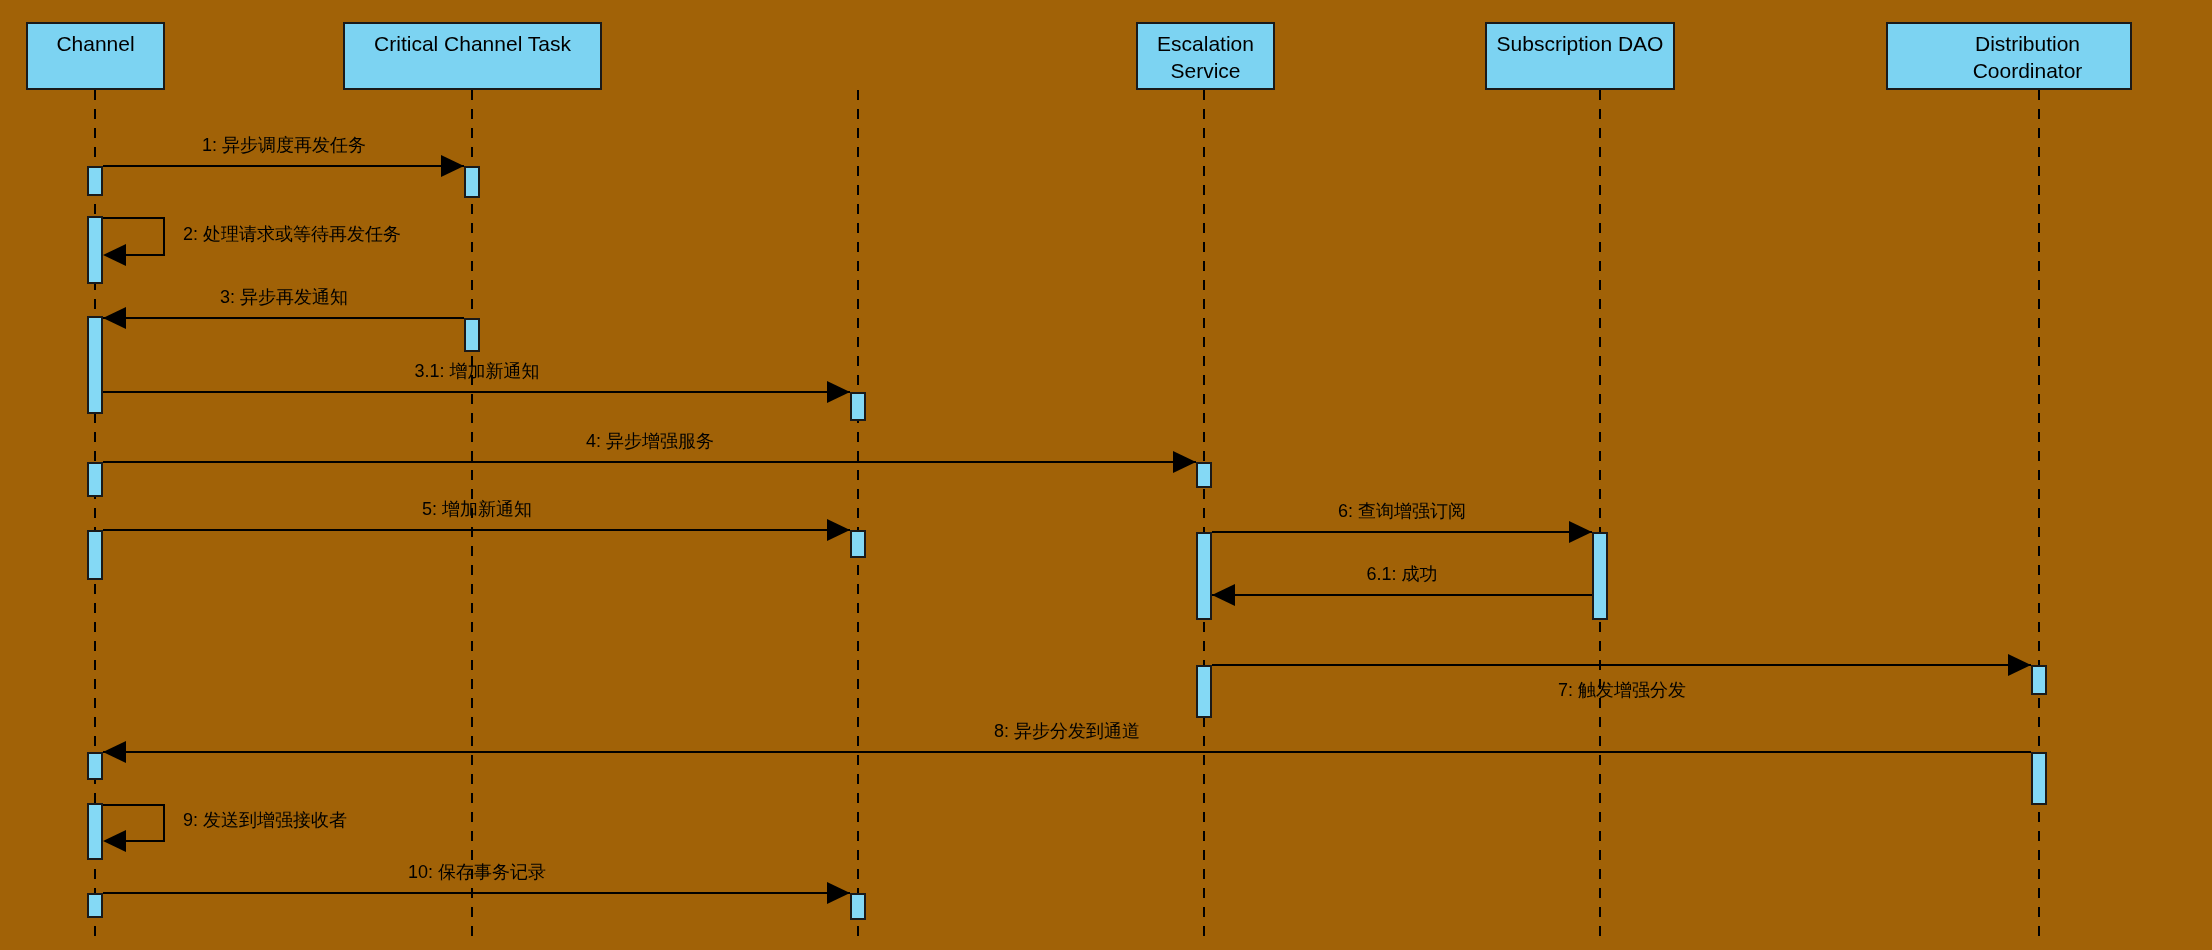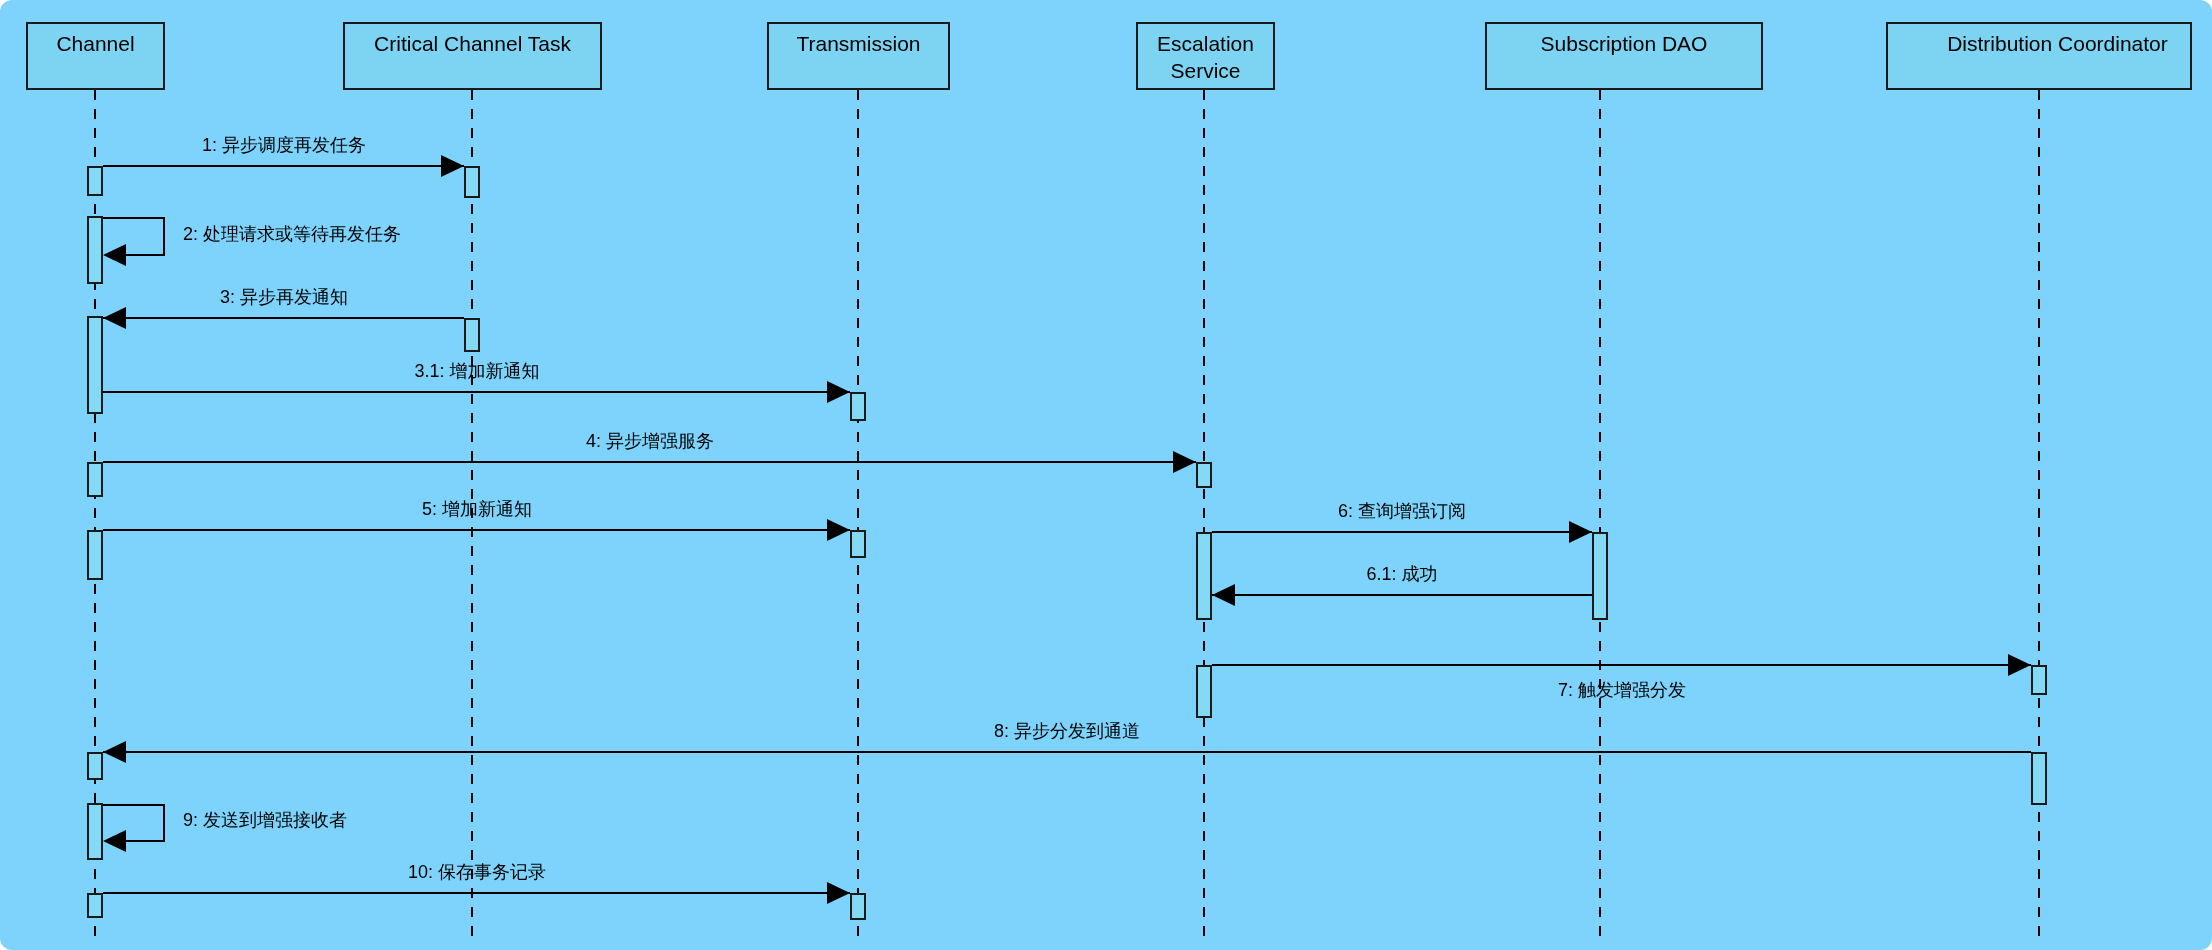--- a/index.html
+++ b/index.html
@@ -4,24 +4,23 @@
 <style>
   html, body {
     margin: 0;
     padding: 0;
     background: #ffffff;
   }
   #canvas {
     position: relative;
     width: 2212px;
     height: 950px;
-    background: #7dd3fc;
+    background: #a16207;
     overflow: hidden;
     font-family: "Liberation Sans", "DejaVu Sans", sans-serif;
-    border-radius: 12px;
   }
   .actor-box {
     position: absolute;
     box-sizing: border-box;
     border: 2px solid #1a1a1a;
     background: #7cd3f2;
     text-align: center;
     padding-top: 6px;
     font-size: 21px;
     line-height: 27px;
@@ -76,25 +75,24 @@
 
 <div id="canvas">
     <div class="lifeline" style="left: 94px; top: 90px; height: 850px;"></div>
     <div class="lifeline" style="left: 471px; top: 90px; height: 850px;"></div>
     <div class="lifeline" style="left: 857px; top: 90px; height: 850px;"></div>
     <div class="lifeline" style="left: 1203px; top: 90px; height: 850px;"></div>
     <div class="lifeline" style="left: 1599px; top: 90px; height: 850px;"></div>
     <div class="lifeline" style="left: 2038px; top: 90px; height: 850px;"></div>
     <div class="actor-box" style="left: 26px; top: 22px; width: 139px; height: 68px;">Channel</div>
     <div class="actor-box" style="left: 343px; top: 22px; width: 259px; height: 68px;">Critical Channel Task</div>
-    <div class="actor-box" style="left: 767px; top: 22px; width: 183px; height: 68px;">Transmission</div>
     <div class="actor-box" style="left: 1136px; top: 22px; width: 139px; height: 68px;">Escalation
 Service</div>
-    <div class="actor-box" style="left: 1485px; top: 22px; width: 278px; height: 68px;">Subscription DAO</div>
-    <div class="actor-box" style="left: 1886px; top: 22px; width: 306px; height: 68px; padding-left: 37px;">Distribution Coordinator</div>
+    <div class="actor-box" style="left: 1485px; top: 22px; width: 190px; height: 68px;">Subscription DAO</div>
+    <div class="actor-box" style="left: 1886px; top: 22px; width: 246px; height: 68px; padding-left: 37px;">Distribution Coordinator</div>
     <div class="activation" style="left: 87px; top: 166px; height: 30px;"></div>
     <div class="activation" style="left: 464px; top: 166px; height: 32px;"></div>
     <div class="activation" style="left: 87px; top: 216px; height: 68px;"></div>
     <div class="activation" style="left: 87px; top: 316px; height: 98px;"></div>
     <div class="activation" style="left: 464px; top: 318px; height: 34px;"></div>
     <div class="activation" style="left: 850px; top: 392px; height: 29px;"></div>
     <div class="activation" style="left: 87px; top: 462px; height: 35px;"></div>
     <div class="activation" style="left: 1196px; top: 462px; height: 26px;"></div>
     <div class="activation" style="left: 87px; top: 530px; height: 50px;"></div>
     <div class="activation" style="left: 850px; top: 530px; height: 28px;"></div>

